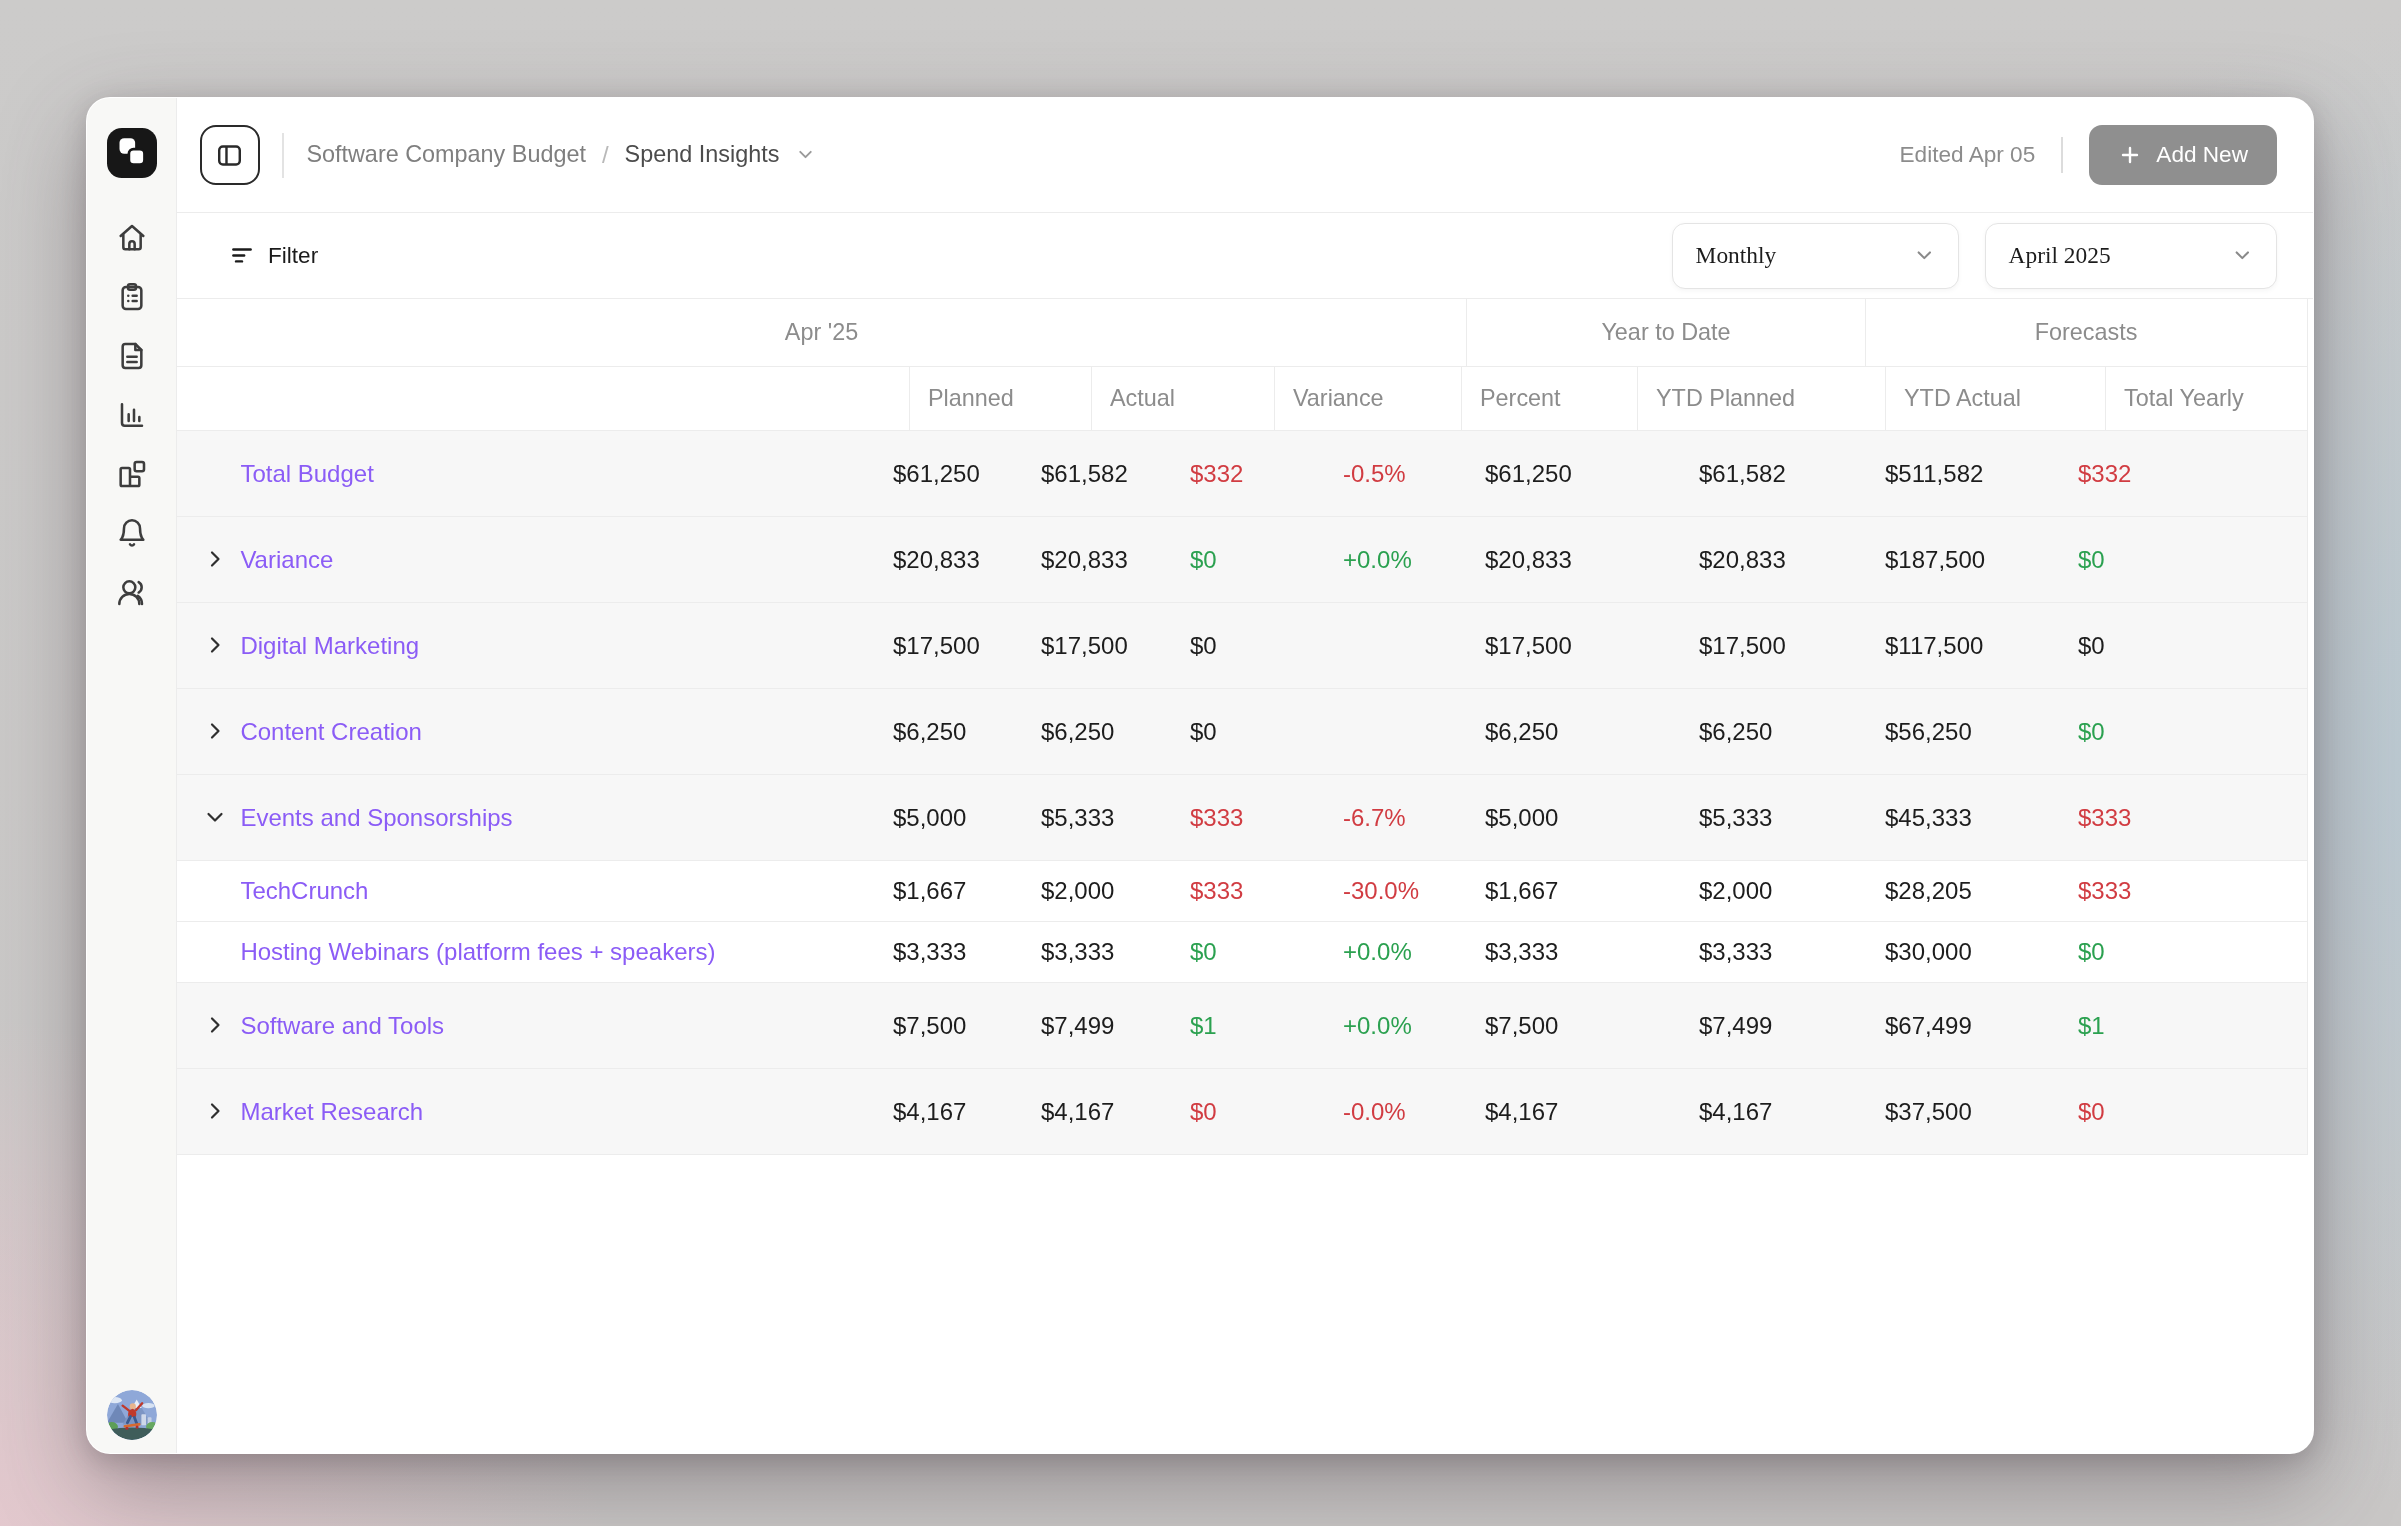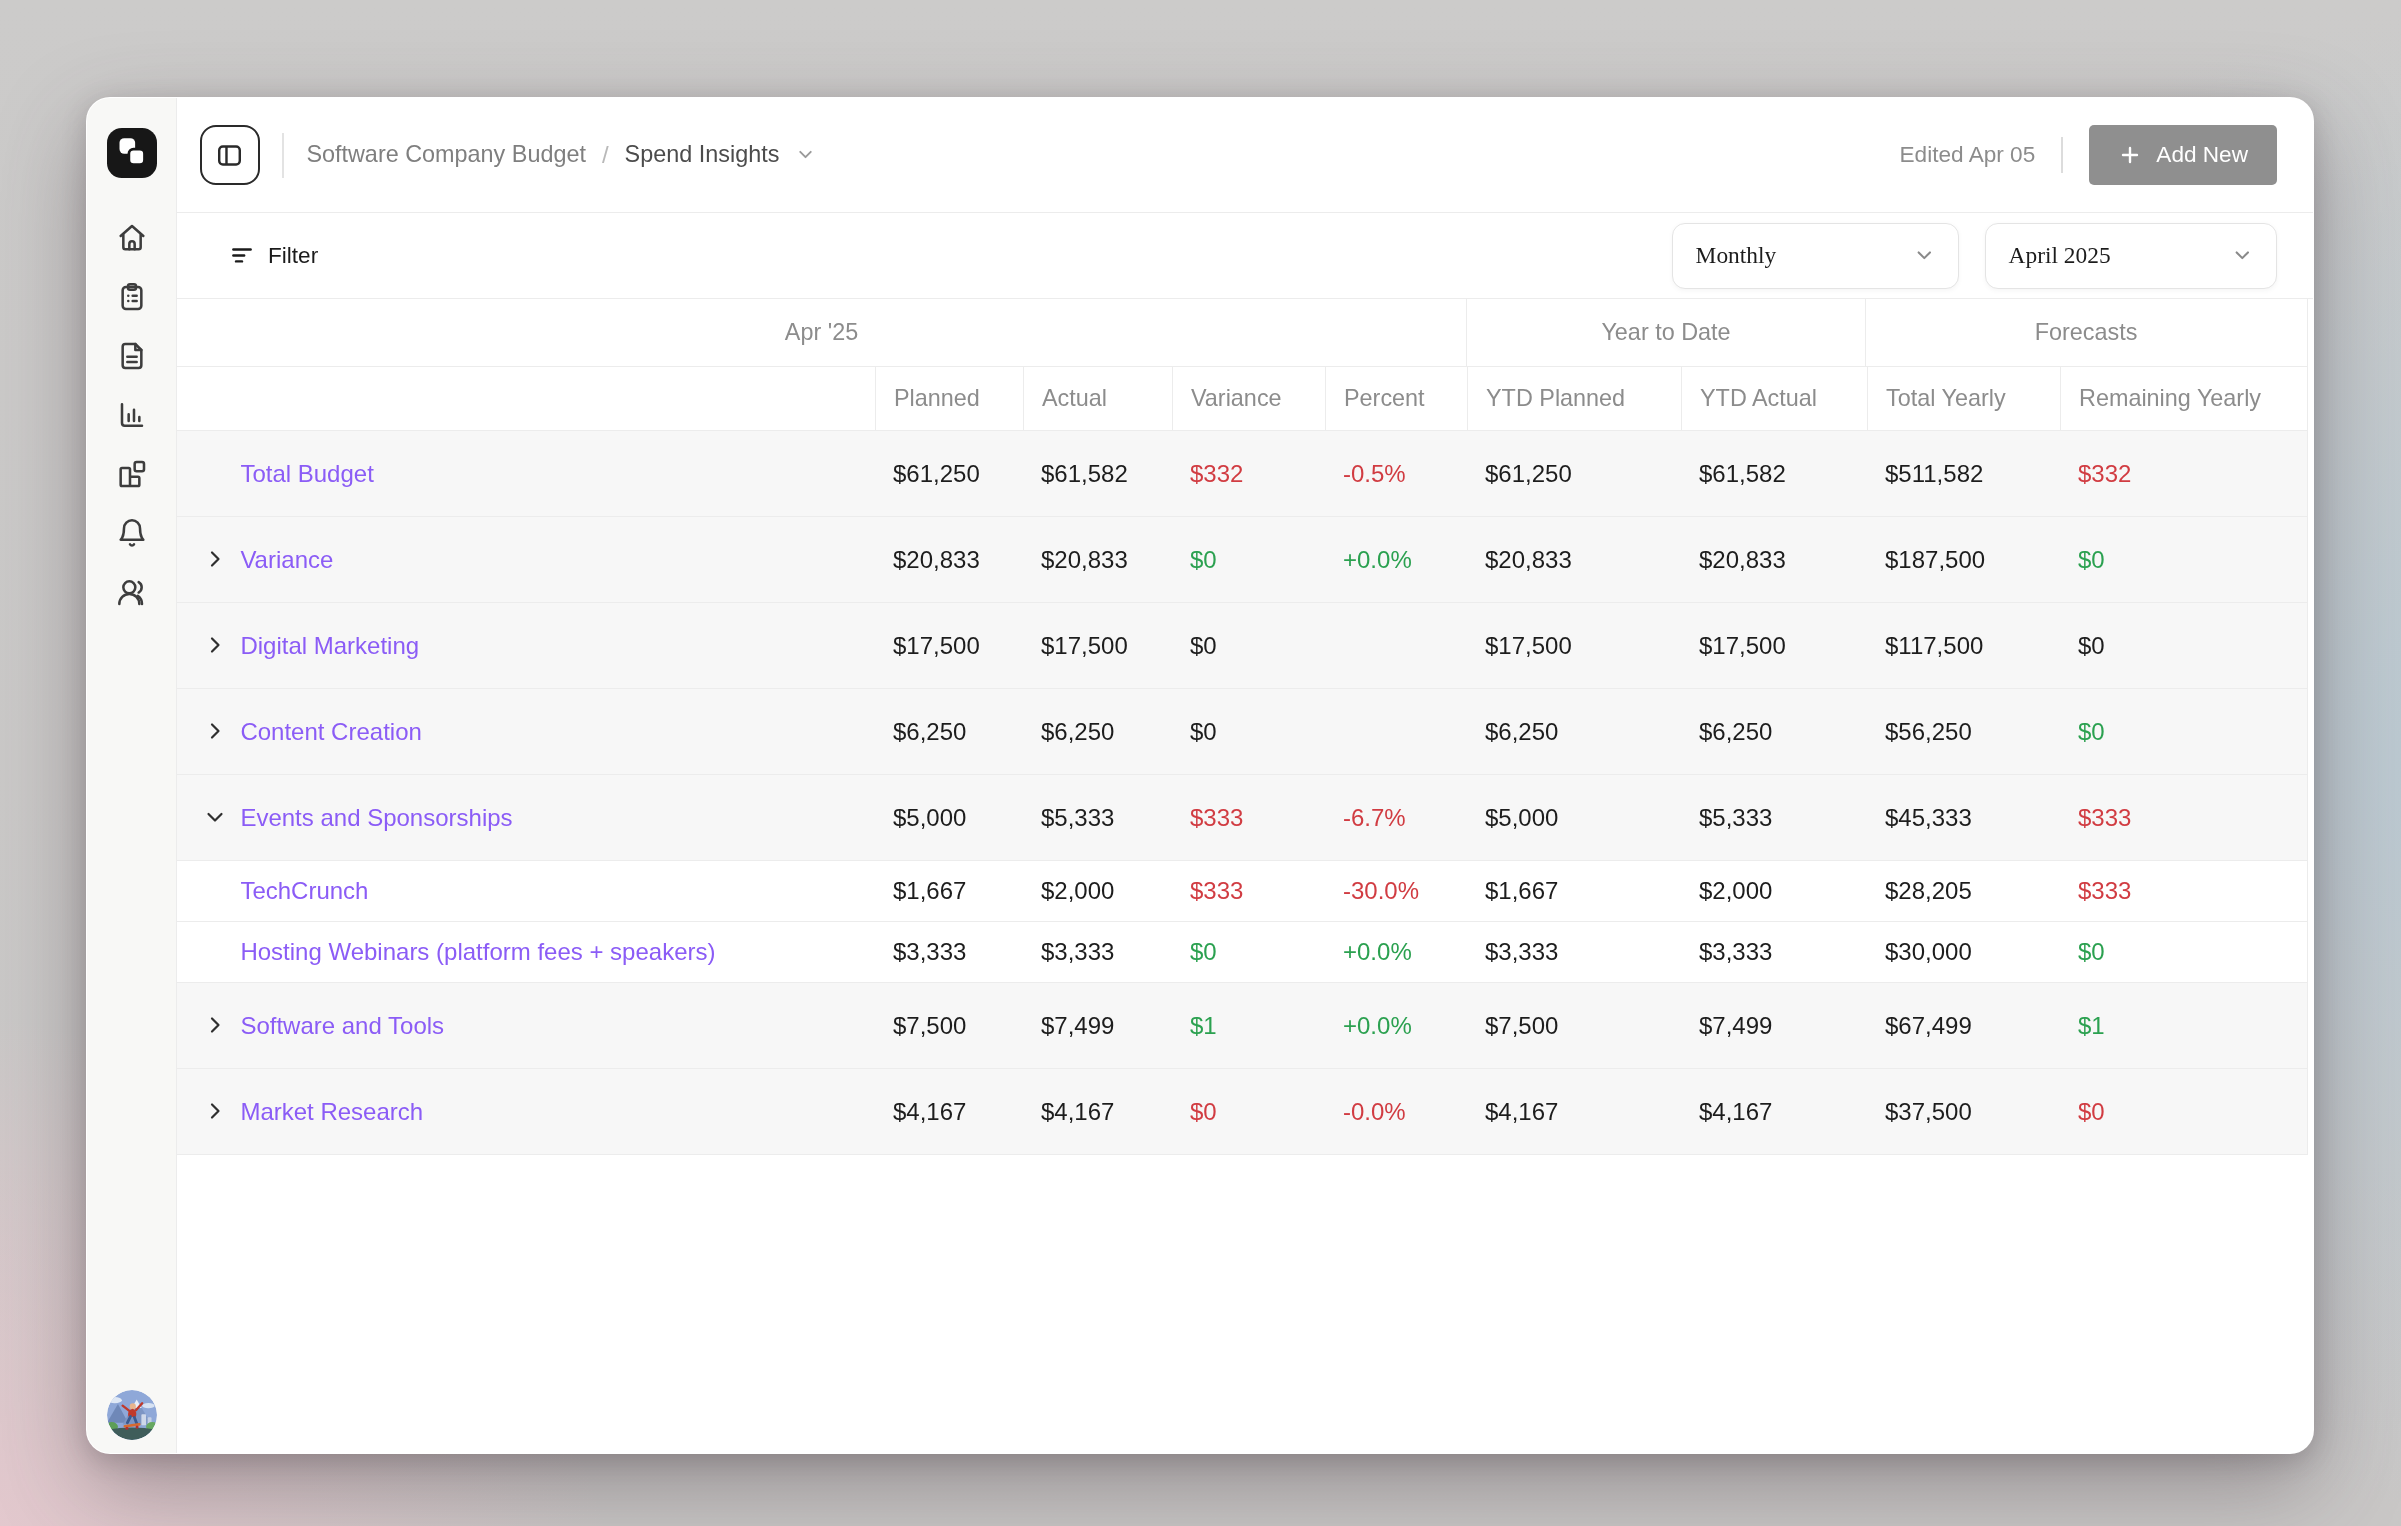--- a/index.html
+++ b/index.html
@@ -48,21 +48,21 @@
   .vdiv{ width:1.6px; height:45px; background:#e3e3e3; margin:0 22.6px; }
   .crumbs{ display:flex; align-items:center; gap:16px; font-size:23.4px; }
   .crumb-root{ color:#7f7f7f; cursor:pointer; }
   .crumb-sep{ color:#b9b9b9; font-size:24px; }
   .crumb-cur{ color:#4c4c4c; cursor:pointer; }
   .crumb-chev svg{ width:21px; height:21px; stroke:#9a9a9a; stroke-width:2.2; fill:none; stroke-linecap:round; stroke-linejoin:round; margin-top:4.8px;}
   .header-right{ margin-left:auto; display:flex; align-items:center; }
   .edited{ color:#8c8c8c; font-size:22.6px; }
   .hdiv{ width:1.6px; height:36px; background:#dcdcdc; margin:0 26px; }
   .add-btn{
-    height:60px; padding:0 29px; background:#8f8f8f; border:none; border-radius:5px;
+    height:60px; padding:0 29px; background:#8f8f8f; border:none; border-radius:13px;
     color:#fff; font-size:22.6px; display:flex; align-items:center; gap:14.5px; cursor:pointer;
     font-family:inherit;
   }
   .add-btn svg{ width:24px; height:24px; stroke:#fff; stroke-width:2.4; stroke-linecap:round; }
   
   .toolbar{
     height:86px; flex:0 0 86px; border-bottom:1.6px solid #ececec;
     display:flex; align-items:center; padding:0 36px 0 52px;
   }
   .filter-btn{ display:flex; align-items:center; gap:13px; font-size:22.6px; color:#1b1b1b; cursor:pointer; background:none; border:none; font-family:inherit;}
@@ -74,21 +74,21 @@
     font-size:23.4px; color:#1c1c1c; cursor:pointer; box-shadow:0 1.6px 4.8px rgba(0,0,0,.04);font-family:Liberation Serif, serif;
   }
   .select.w1{ width:287px; } .select.w2{ width:292px; }
   .select svg{ width:22.6px; height:22.6px; stroke:#8a8a8a; stroke-width:2.2; fill:none; stroke-linecap:round; stroke-linejoin:round; }
   
   .table{ width:2131px; border-right:1.6px solid #ececec; }
   .cols9{ display:grid; grid-template-columns:698px 148px 149px 153px 142px 214px 186px 193px 248px; }
   .grid-groups{ display:grid; grid-template-columns:1289px 399px 441px; height:68px; border-bottom:1.6px solid #ececec; }
   .group-cell{ display:flex; align-items:center; justify-content:center; color:#8c8c8c; font-size:23.4px; }
   .group-cell + .group-cell{ border-left:1.6px solid #ececec; }
-  .grid-cols{ height:64px; border-bottom:1.6px solid #ececec; }
+  .grid-cols{ height:64px; border-bottom:1.6px solid #ececec;gap:34px; }
   .col-head{ display:flex; align-items:center; padding-left:18px; color:#8c8c8c; font-size:23.4px; border-left:1.6px solid #ececec; }
   .col-head.first{ border-left:none; }
   .trow{ border-bottom:1.6px solid #ececec; cursor:default; }
   .trow-main{ height:86px; background:#f7f7f7; }
   .trow-sub{ height:61px; background:#ffffff; }
   .cell{ display:flex; align-items:center; font-size:24px; color:#1d1d1d; overflow:hidden; white-space:nowrap; }
   .cell-val{ padding-left:18px; }
   .cell-label{ padding-left:24px; gap:12px; color:#8b5cf6; }
   .chev{ width:27.4px; height:27.4px; flex:0 0 27.4px; display:flex; align-items:center; justify-content:center; cursor:pointer; }
   .chev svg{ width:24px; height:24px; stroke:#2f2f2f; stroke-width:2.2; fill:none; stroke-linecap:round; stroke-linejoin:round; }

